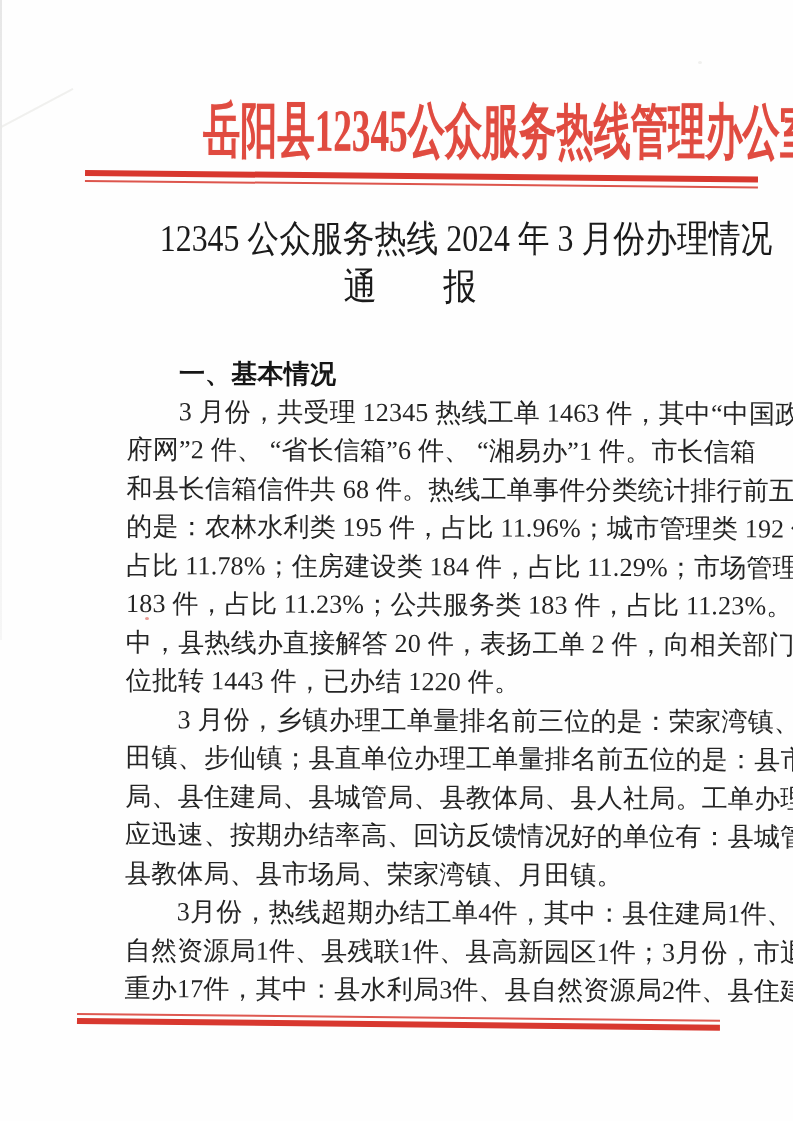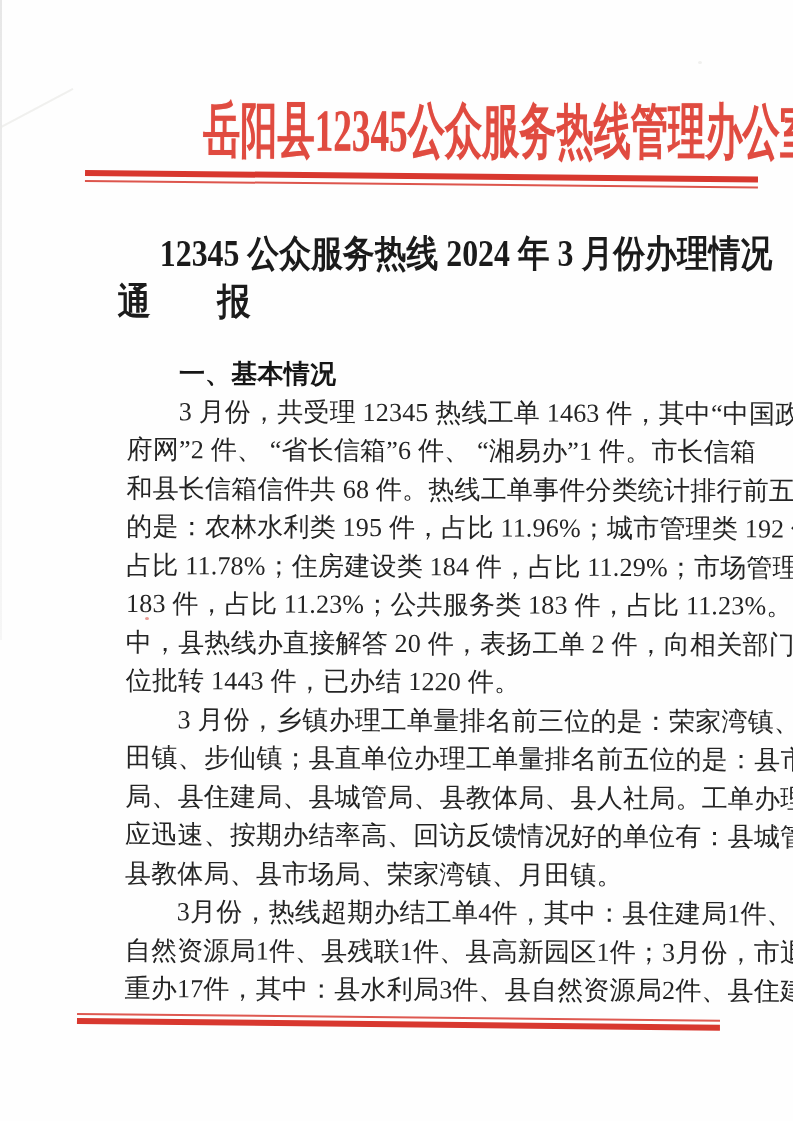--- a/index.html
+++ b/index.html
@@ -76,25 +76,26 @@
     transform: rotate(0.55deg);
     transform-origin: left center;
   }
   .head-rules .thick { height: 6px; background: #d8382f; }
   .head-rules .gap   { height: 4px; }
   .head-rules .thin  { height: 2px; background: #dd554c; }
 
   
   .doc-title {
     position: absolute;
-    top: 230px;
+    top: 215px;
     left: 110px;
     width: 600px;
+    text-align: center;
     color: #1b1b1b;
-    font-weight: 700;
+    font-weight: 400;
   }
   .doc-title .t1 {
     display: inline-block;
     font-size: 37px;
     line-height: 48px;
     white-space: nowrap;
     transform: scaleX(0.86);
     transform-origin: center;
   }
   .doc-title .t2 {

